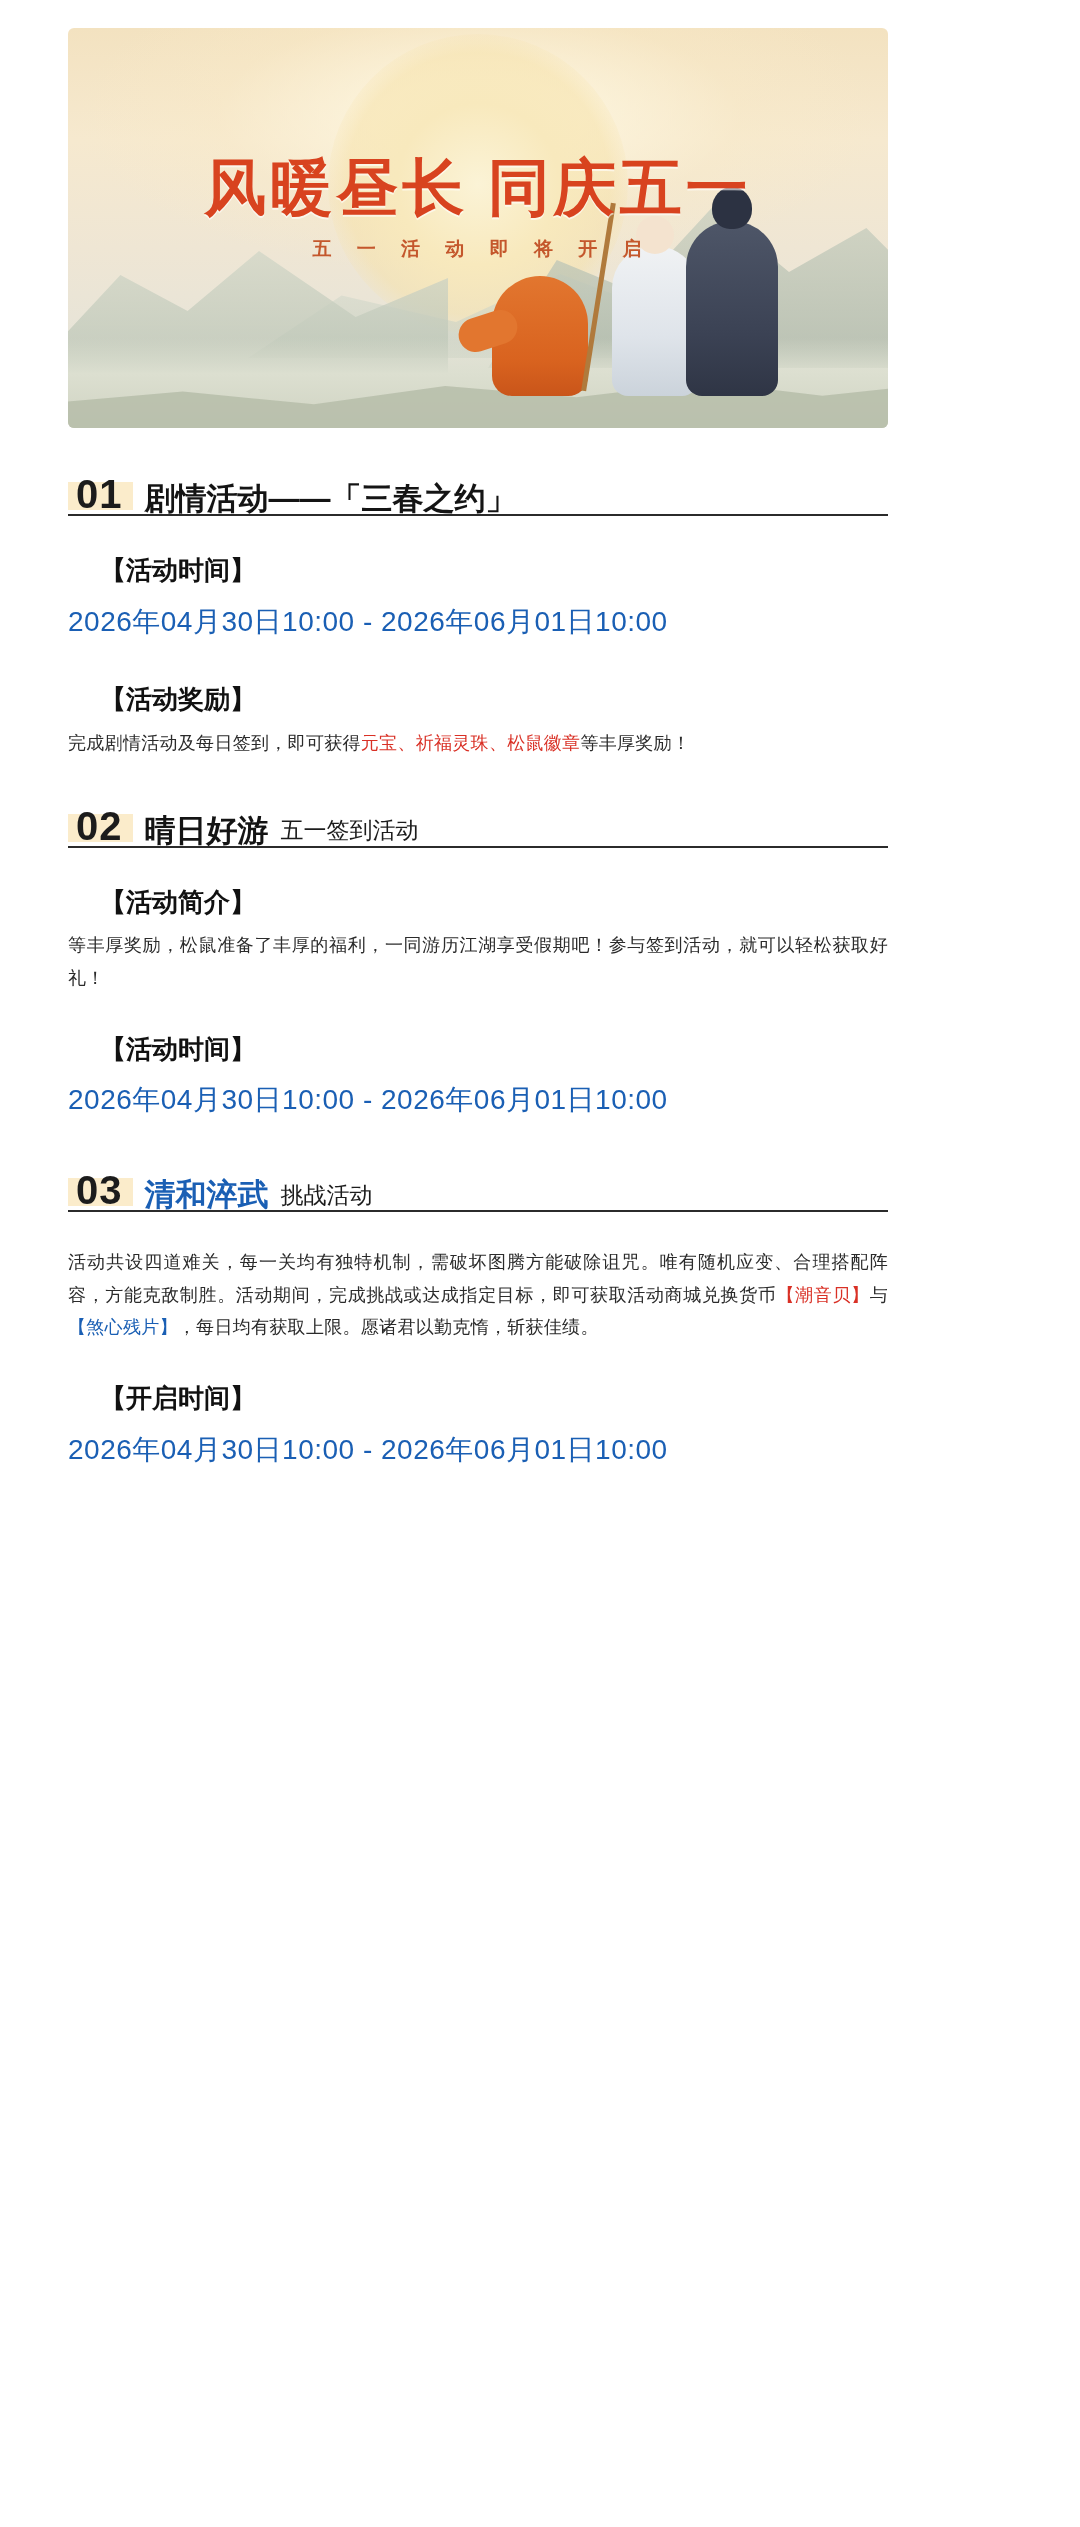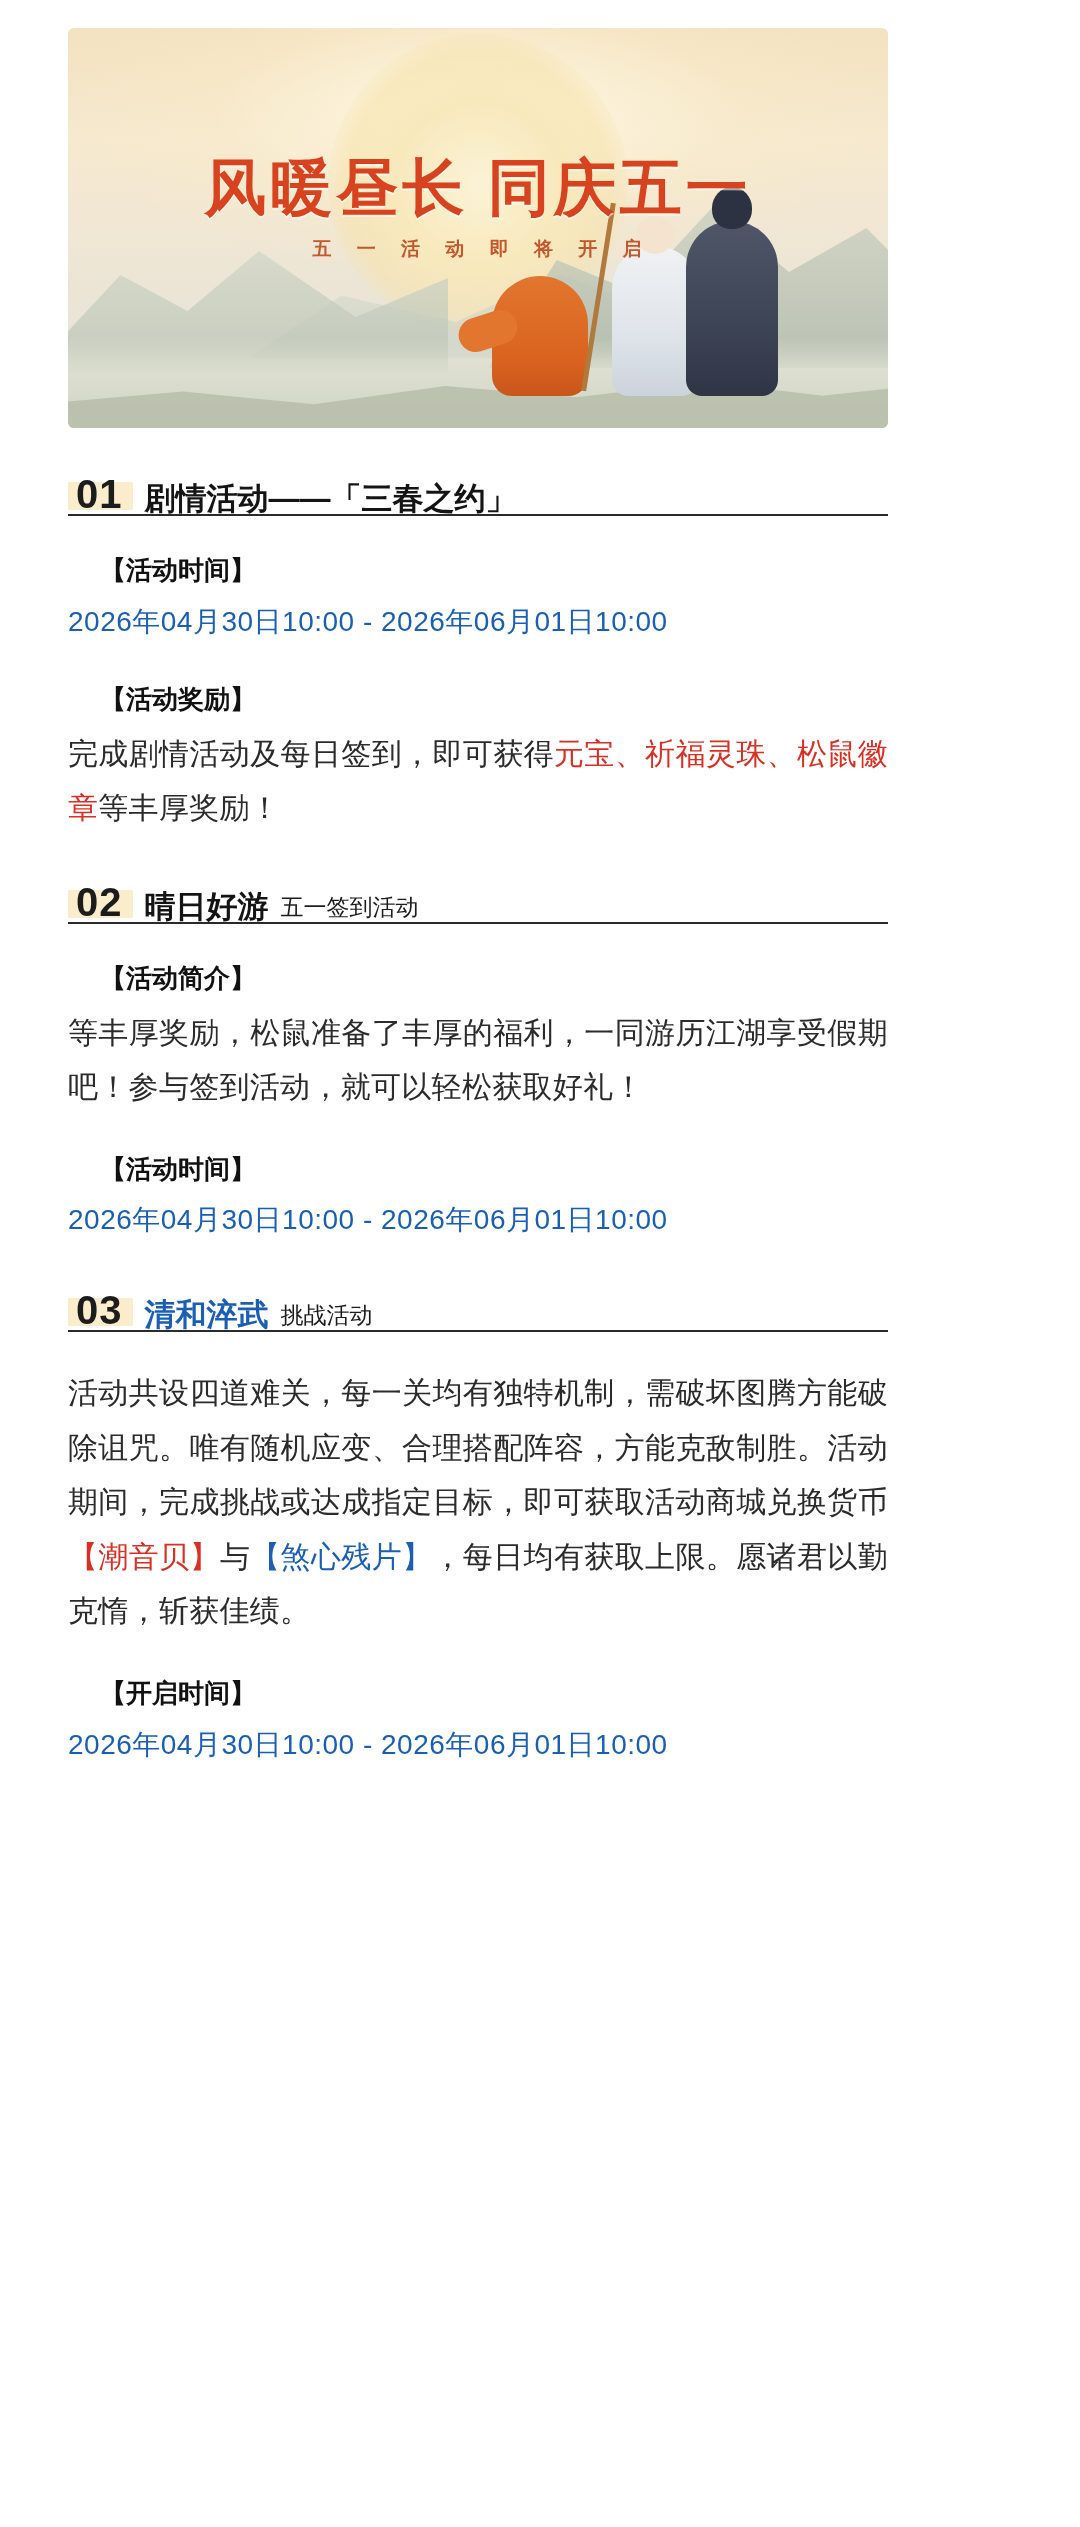--- a/index.html
+++ b/index.html
@@ -224,21 +224,21 @@
     margin-bottom: 6px;
     margin-left: 32px;
   }
   .time {
     font-size: 28px;
     color: #1a5fb4;
     line-height: 1.7;
     letter-spacing: .5px;
   }
   .para {
-    font-size: 30px;
+    font-size: 18px;
     color: #2b2b2b;
     line-height: 1.82;
     letter-spacing: .3px;
     text-align: justify;
   }
   .para + .para {
     margin-top: 34px;
   }
   .hl-red { color: #d93025; }
   .hl-blue { color: #1a5fb4; }

